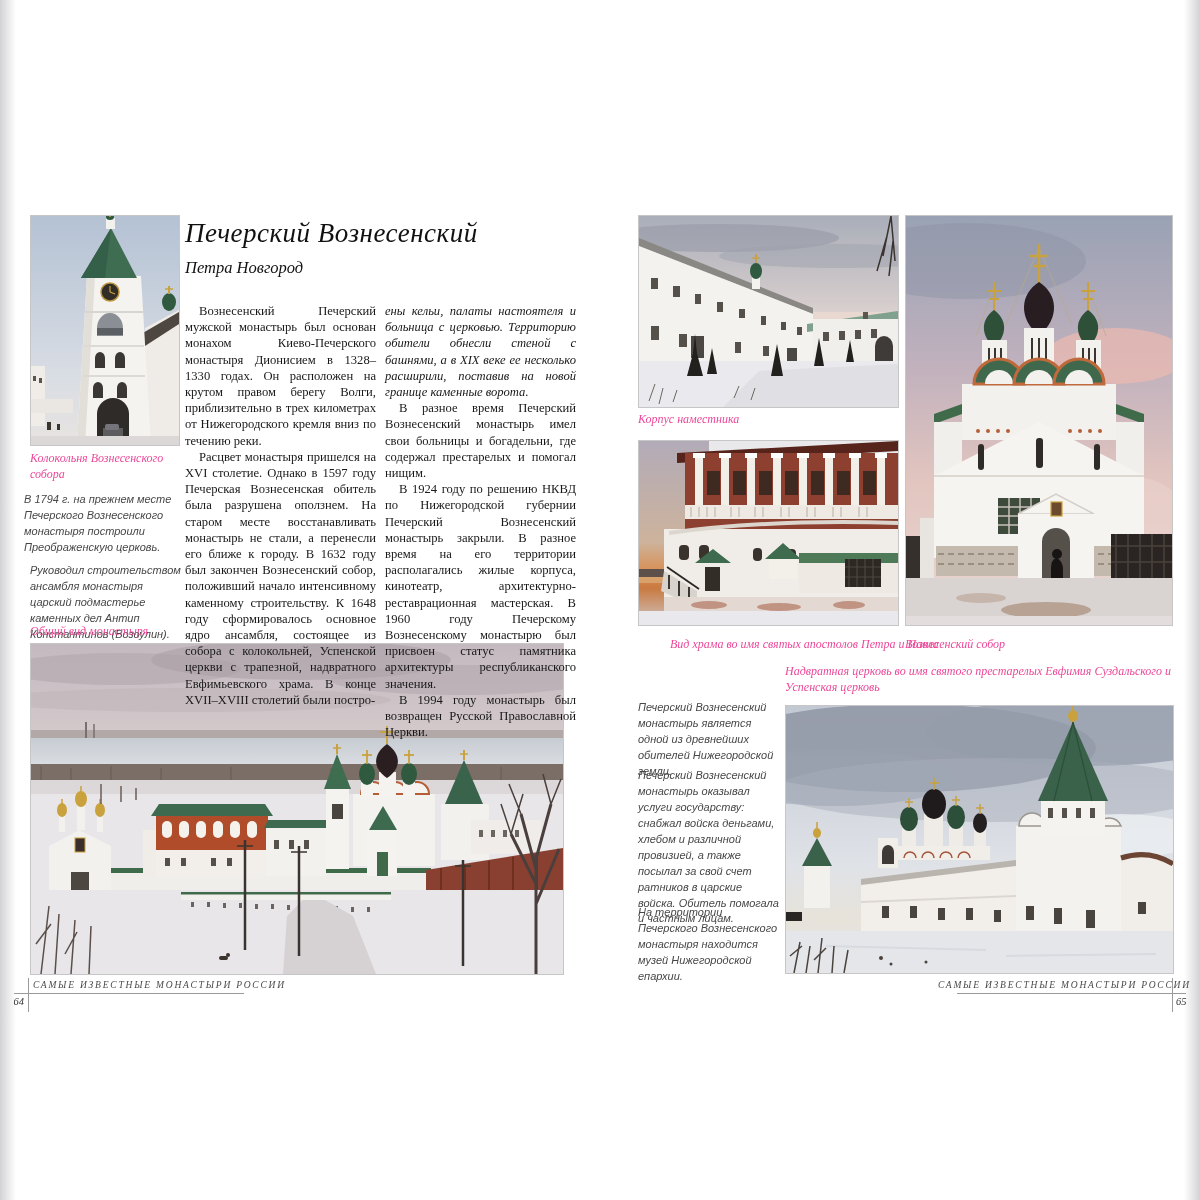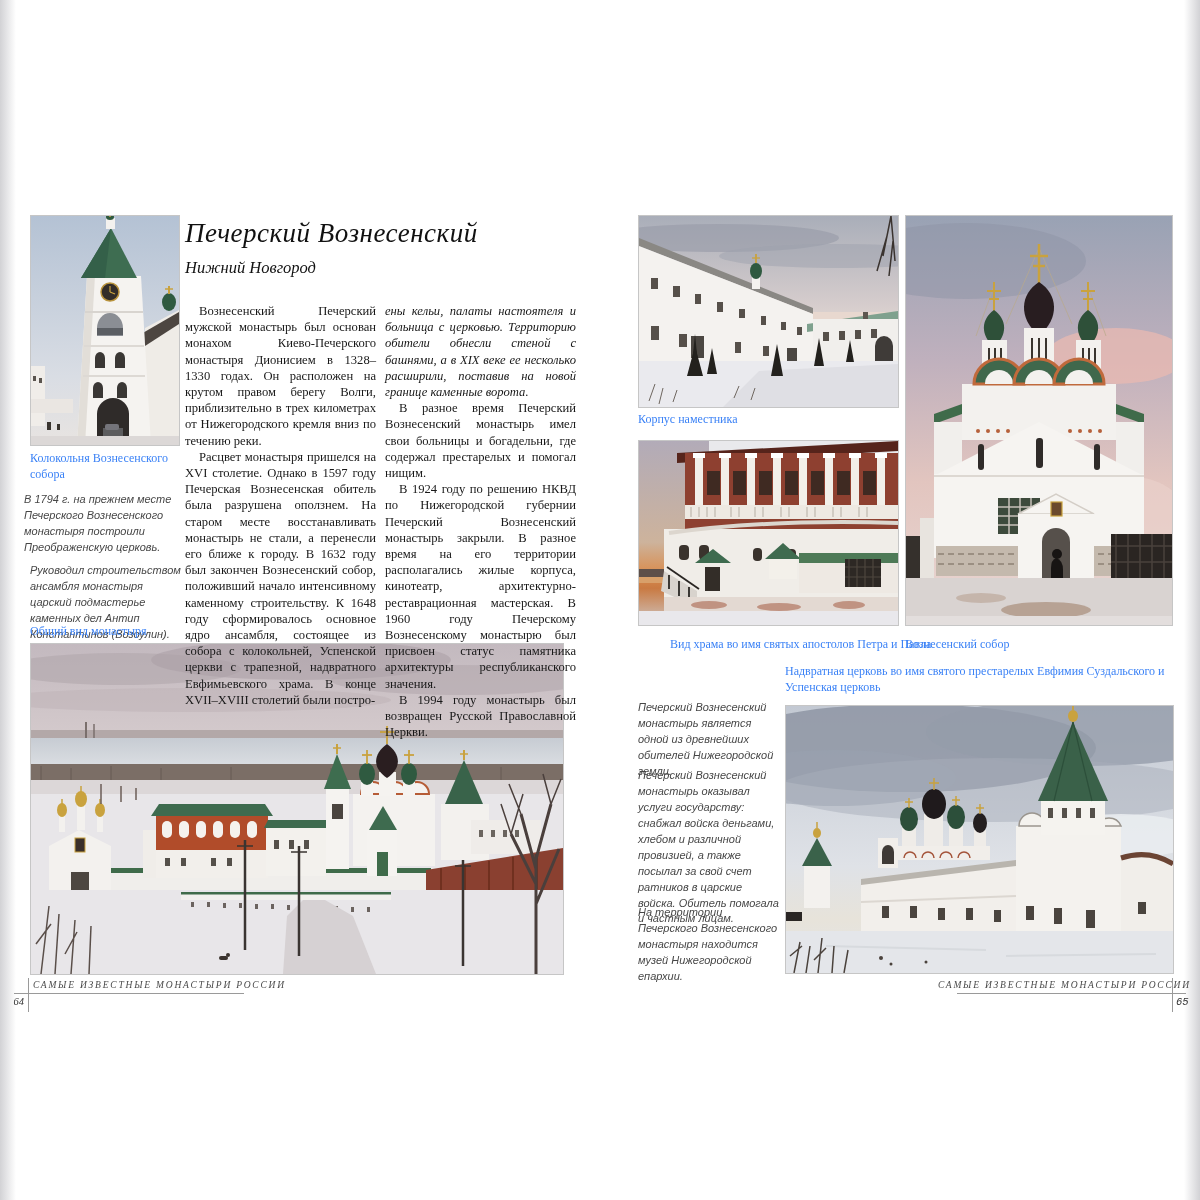--- a/index.html
+++ b/index.html
@@ -3,21 +3,21 @@
 <meta charset="utf-8">
 <style>
   html,body{margin:0;padding:0;background:#ffffff;}
   .spread{position:relative;width:1200px;height:1200px;background:#ffffff;overflow:hidden;
           font-family:"Liberation Serif",serif;color:#1a1a1a;}
   .edge{position:absolute;top:0;bottom:0;width:16px;}
   .edge.l{left:0;background:linear-gradient(to right,#d2d2d5,#ffffff);}
   .edge.r{right:0;background:linear-gradient(to left,#d2d2d5,#ffffff);}
   .photo{position:absolute;border:1px solid #c6c6c6;overflow:hidden;background:#e9e9ec;box-sizing:border-box;}
   .photo svg{display:block;}
-  .cap{position:absolute;font-size:12px;line-height:1.32;color:#3b82f6;}
+  .cap{position:absolute;font-style:italic;font-size:12px;line-height:1.32;color:#ec4899;}
   .note{position:absolute;font-family:"Liberation Sans",sans-serif;font-style:italic;
         font-size:11px;line-height:1.45;color:#474747;}
   .title{position:absolute;left:185px;top:216px;width:390px;}
   .title .t{font-style:italic;font-size:27px;line-height:1.26;letter-spacing:.5px;color:#111;}
   .title .s{font-style:italic;font-size:16.5px;margin-top:8px;color:#111;}
   .col{position:absolute;top:303px;width:191px;font-size:12.6px;line-height:16.2px;
        text-align:justify;color:#181818;}
   .col p{margin:0;text-indent:14px;}
   .col p.noindent{text-indent:0;font-style:italic;}
   .foot{position:absolute;font-style:italic;font-size:9.5px;letter-spacing:1.8px;color:#4a4a4a;white-space:nowrap;}
@@ -255,21 +255,21 @@
       </g>
       <g fill="#3a332e">
         <rect x="188" y="312" width="9" height="4" rx="2"></rect>
           <circle cx="197" cy="311" r="2"></circle>
       </g>
     </svg>
   </div>
 
   <div class="title">
     <div class="t">Печерский Вознесенский</div>
-    <div class="s">Нижний Новгород</div>
+    <div class="s">Петра Новгород</div>
   </div>
 
   <div class="col" style="left:185px;">
     <p>Вознесенский Печерский мужской монастырь был основан монахом Киево-Печерского монастыря Дионисием в 1328–1330 годах. Он расположен на крутом правом берегу Волги, приблизительно в трех километрах от Нижегородского кремля вниз по течению реки.</p>
     <p>Расцвет монастыря пришелся на XVI столетие. Однако в 1597 году Печерская Вознесенская обитель была разрушена оползнем. На старом месте восстанавливать монастырь не стали, а перенесли его ближе к городу. В 1632 году был закончен Вознесенский собор, положивший начало интенсивному каменному строительству. К 1648 году сформировалось основное ядро ансамбля, состоящее из собора с колокольней, Успенской церкви с трапезной, надвратного Евфимьевского храма. В конце XVII–XVIII столетий были постро-</p>
   </div>
   <div class="col" style="left:385px;">
     <p class="noindent">ены кельи, палаты настоятеля и больница с церковью. Территорию обители обнесли стеной с башнями, а в XIX веке ее несколько расширили, поставив на новой границе каменные ворота.</p>
     <p>В разное время Печерский Вознесенский монастырь имел свои больницы и богадельни, где содержал престарелых и помогал нищим.</p>
     <p>В 1924 году по решению НКВД по Нижегородской губернии Печерский Вознесенский монастырь закрыли. В разное время на его территории располагались жилые корпуса, кинотеатр, архитектурно-реставрационная мастерская. В 1960 году Печерскому Вознесенскому монастырю был присвоен статус памятника архитектуры республиканского значения.</p>
@@ -678,15 +678,15 @@
           <circle cx="95" cy="252" r="2"></circle>
           <circle cx="140" cy="256" r="1.5"></circle>
           <circle cx="105" cy="258" r="1.5"></circle>
         </g>
     </svg>
   </div>
 
   <div class="foot" style="left:938px;top:980px;width:230px;text-align:right;">САМЫЕ ИЗВЕСТНЫЕ МОНАСТЫРИ РОССИИ</div>
   <div class="rule-h" style="left:957px;top:993px;width:229px;"></div>
   <div class="rule-v" style="left:1172px;top:978px;height:34px;"></div>
-  <div class="pnum" style="left:1176px;top:996px;font-family:Liberation Mono, monospace;">65</div>
+  <div class="pnum" style="left:1176px;top:996px;">65</div>
 
 </div>
 
 </body></html>

